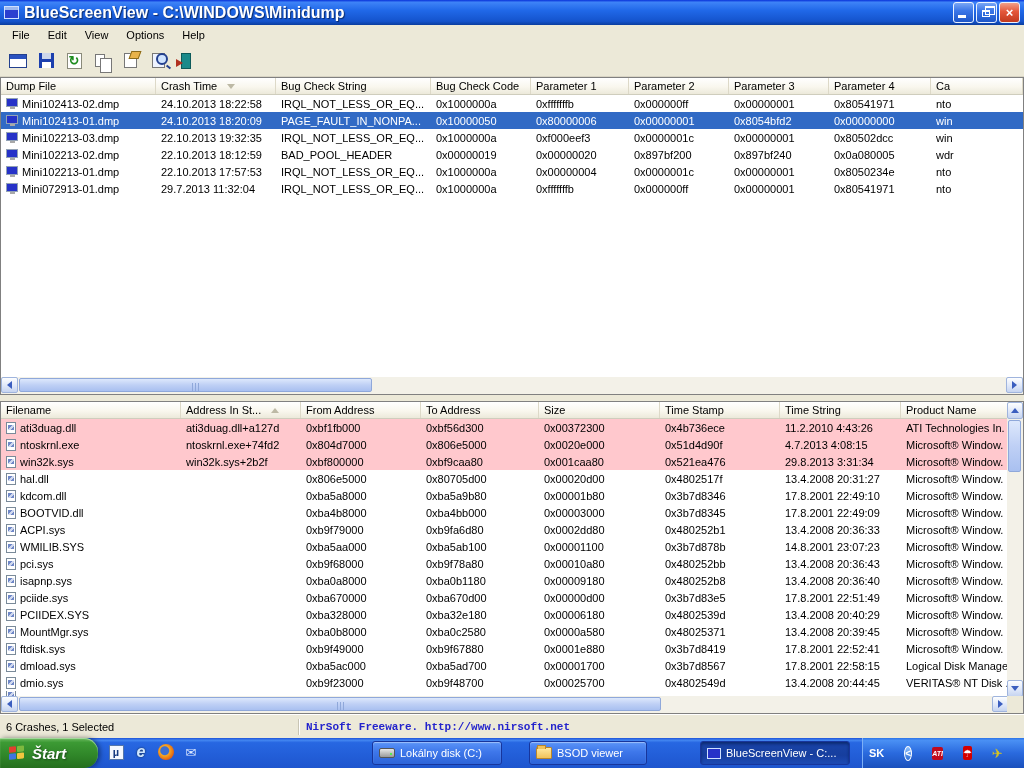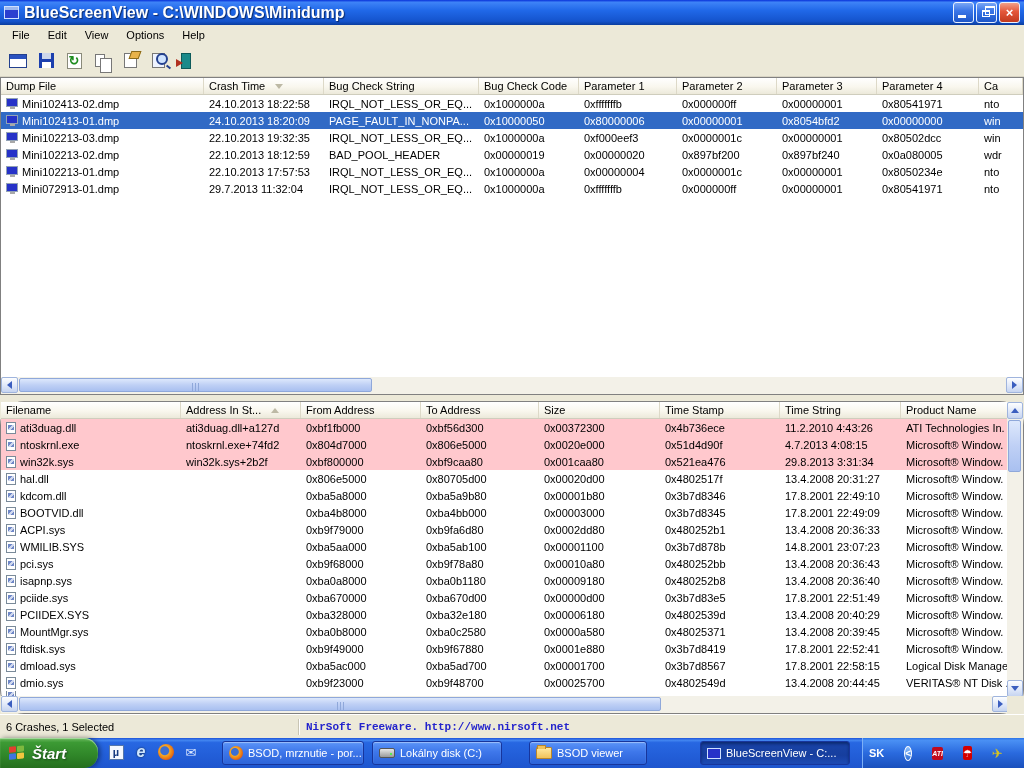--- a/index.html
+++ b/index.html
@@ -43,31 +43,31 @@
   .i-find { width:13px; height:15px; border:1px solid #777; background:#eef3ff; position:relative; }
   .i-find::before { content:''; position:absolute; right:-4px; bottom:2px; width:8px; height:8px; border:2px solid #23408e; border-radius:50%; background:#cfe3ff; }
   .i-find::after { content:''; position:absolute; right:-7px; bottom:-1px; width:5px; height:2px; background:#23408e; transform:rotate(40deg); }
   .i-exit { width:10px; height:16px; background:#1b8a8a; border:1px solid #0d5a5a; position:relative; }
   .i-exit::after { content:''; position:absolute; left:-6px; top:5px; width:0; height:0;
     border-top:4px solid transparent; border-bottom:4px solid transparent; border-left:7px solid #b03020; }
 
   
   .pane { position:absolute; background:#fff; border:1px solid #808080; }
   #upper-pane { top:77px; left:0; width:1024px; height:318px; }
-  #lower-pane { top:401px; left:0; width:1024px; height:313px;border-radius:24px; }
+  #lower-pane { top:401px; left:0; width:1024px; height:313px; }
   .lv-header { display:flex; height:17px;
     background:linear-gradient(180deg,#ffffff 0%,#f9f7ee 55%,#ece9da 100%);
     border-bottom:1px solid #cfcdbd; }
   .lv-header .cell { border-right:1px solid #ddd9c8; }
   .cell { display:flex; align-items:center; padding-left:5px; overflow:hidden; white-space:nowrap; height:100%; }
   .lv-row { display:flex; height:17px; align-items:center; }
   .lv-row .cell { height:17px; }
   .lv-row.selected { background:#316ac5; color:#fff; }
   .lv-row.pink { background:#ffc8cd; }
-  #upper-pane .c0{width:203px}#upper-pane .c1{width:120px}#upper-pane .c2{width:155px}
+  #upper-pane .c0{width:155px}#upper-pane .c1{width:120px}#upper-pane .c2{width:155px}
   #upper-pane .c3{width:100px}#upper-pane .c4{width:98px}#upper-pane .c5{width:100px}
   #upper-pane .c6{width:100px}#upper-pane .c7{width:102px}#upper-pane .c8{flex:1}
   #lower-pane .c0{width:180px}#lower-pane .c1{width:120px}#lower-pane .c2{width:120px}
   #lower-pane .c3{width:118px}#lower-pane .c4{width:121px}#lower-pane .c5{width:120px}
   #lower-pane .c6{width:121px}#lower-pane .c7{flex:1}
   #lower-pane .lv-header, #lower-pane .rows { width:1008px; }
   .sort { width:0; height:0; border-left:4px solid transparent; border-right:4px solid transparent; margin-left:10px; }
   .sort.desc { border-top:5px solid #bdb9a5; }
   .sort.asc  { border-bottom:5px solid #bdb9a5; }
   .ico { display:inline-block; margin-right:4px; flex:none; }
@@ -941,24 +941,20 @@
     <span class="ql-ico">
         <span class="i-ie">e</span>
       </span>
     <span class="ql-ico">
         <span class="i-ff"></span>
       </span>
     <span class="ql-ico">
         <span class="i-mail">✉</span>
       </span>
   </div>
-  <div class="taskbtn tb1">
-    <span class="tb-ico-ff"></span>
-    <span>BSOD, mrznutie - por...</span>
-  </div>
   <div class="taskbtn tb2">
     <span class="tb-ico-disk"></span>
     <span>Lokálny disk (C:)</span>
   </div>
   <div class="taskbtn tb3">
     <span class="tb-ico-folder"></span>
     <span>BSOD viewer</span>
   </div>
   <div class="taskbtn tb4 active">
     <span class="tb-ico-bsv"></span>

